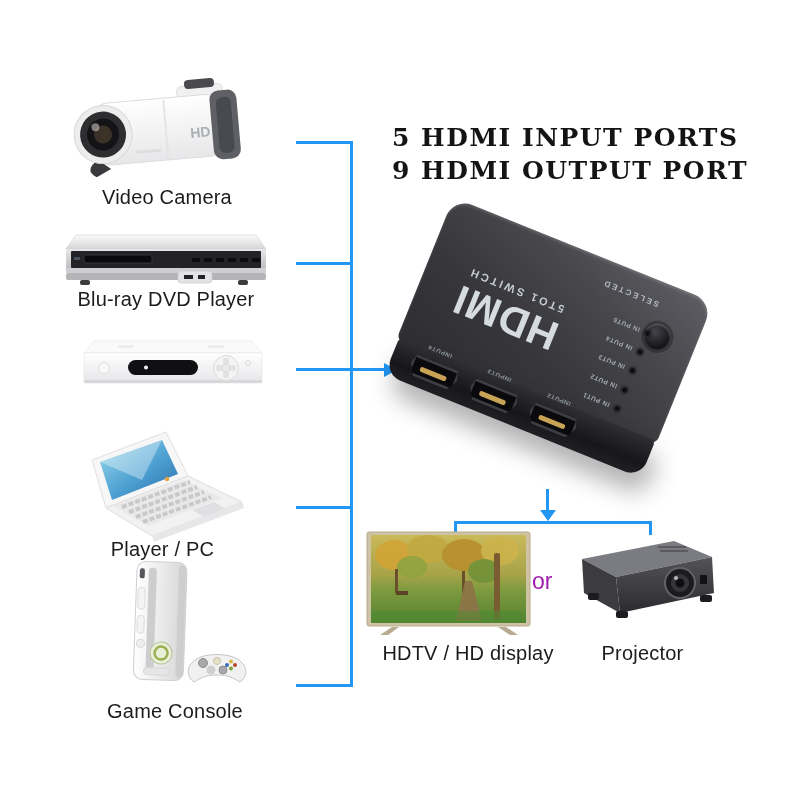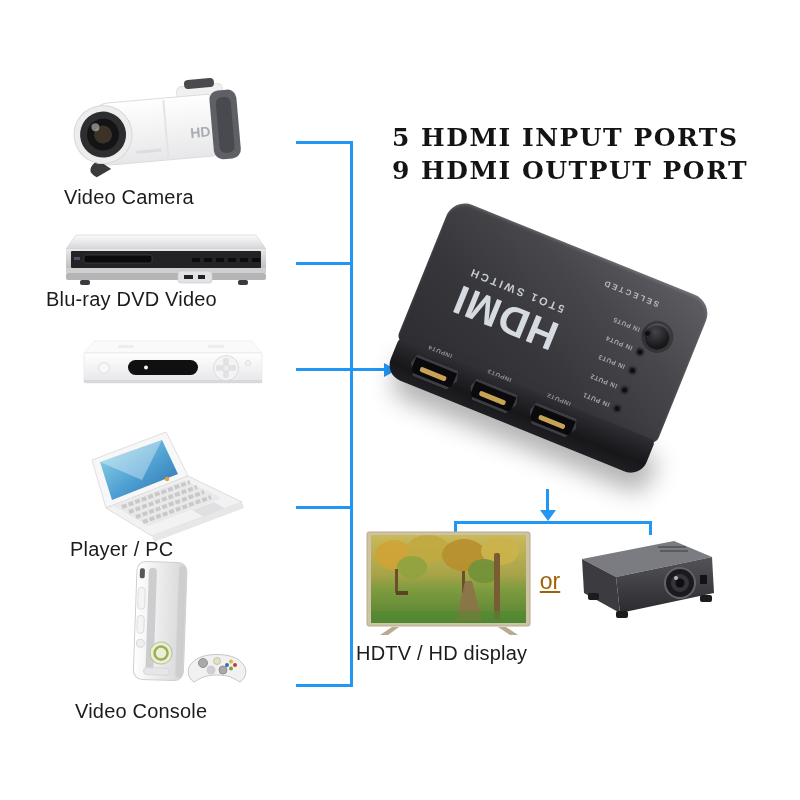--- a/index.html
+++ b/index.html
@@ -5,21 +5,21 @@
   html,body{margin:0;padding:0;background:#fff;}
   .canvas{position:relative;width:800px;height:800px;background:#ffffff;overflow:hidden;
           font-family:"Liberation Sans",sans-serif;}
 
   
   .headline{position:absolute;left:392px;top:121px;width:310px;text-align:center;
             font-family:"DejaVu Serif",serif;font-weight:bold;font-size:25px;line-height:33px;
             color:#141414;letter-spacing:1.5px;white-space:nowrap;}
 
   
-  .dev-label{position:absolute;text-align:left;font-size:20px;color:#1c1c1c;letter-spacing:.2px;}
+  .dev-label{position:absolute;text-align:center;font-size:20px;color:#1c1c1c;letter-spacing:.2px;}
 
   
   .line{position:absolute;background:var(--blue,#2196f3);}
   .arrowhead-right{position:absolute;width:0;height:0;border-top:7px solid transparent;
                    border-bottom:7px solid transparent;border-left:13px solid var(--blue,#2196f3);}
   .arrowhead-down{position:absolute;width:0;height:0;border-left:8px solid transparent;
                   border-right:8px solid transparent;border-top:11px solid var(--blue,#2196f3);}
 
   
   .dev{position:absolute;}
@@ -52,22 +52,22 @@
   .led-label{font-size:6.5px;letter-spacing:.5px;color:#a3aab2;font-weight:bold;}
   .sw-portlabel{position:absolute;bottom:2px;width:50px;text-align:center;transform:rotate(180deg);
                 font-size:6.5px;letter-spacing:.4px;color:#8e959d;font-weight:bold;}
   .hdmi-port{position:absolute;top:9px;width:50px;height:22px;background:#0a0a0d;
              clip-path:polygon(6% 0,94% 0,100% 45%,86% 100%,14% 100%,0 45%);
              box-shadow:inset 0 0 0 3px #3c3c43;}
   .hdmi-port::after{content:"";position:absolute;left:22%;right:22%;top:46%;height:5px;
                     background:#c9a355;border-radius:2px;}
 
   
-  .or-text{position:absolute;left:532px;top:568px;width:36px;text-align:center;
-           font-size:23px;color:#a16207;text-decoration:underline;}
+  .or-text{position:absolute;left:532px;top:568px;width:36px;text-align:left;
+           font-size:23px;color:#a21caf;}
 </style>
 </head>
 <body>
 
 <div class="canvas">
 
   <div class="headline">
     <div>5 HDMI INPUT PORTS</div>
     <div>9 HDMI OUTPUT PORT</div>
   </div>
@@ -127,21 +127,21 @@
       </g>
       <rect x="6" y="39" width="200" height="5" fill="#cfcfd2"></rect>
       <rect x="6" y="44" width="200" height="7" rx="2" fill="#b5b5b8"></rect>
       <rect x="118" y="42" width="34" height="12" rx="3" fill="#e3e3e5" stroke="#c9c9cc" stroke-width=".7"></rect>
       <rect x="124" y="46" width="9" height="4" fill="#222226"></rect>
         <rect x="138" y="46" width="7" height="4" fill="#222226"></rect>
       <rect x="20" y="51" width="10" height="5" rx="2" fill="#3a3a3c"></rect>
       <rect x="178" y="51" width="10" height="5" rx="2" fill="#3a3a3c"></rect>
     </svg>
   </div>
-  <div class="dev-label" style="left:46px;top:288px;width:240px">Blu-ray DVD Video</div>
+  <div class="dev-label" style="left:46px;top:288px;width:240px">Blu-ray DVD Player</div>
 
   <div class="dev" style="left:78px;top:333px;width:190px;height:60px">
     <svg viewBox="0 0 190 60">
       <defs>
         <linearGradient id="stf" x1="0" y1="0" x2="0" y2="1">
           <stop offset="0" stop-color="#ffffff"></stop>
             <stop offset="1" stop-color="#e6e6e9"></stop>
         </linearGradient>
       </defs>
       <polygon points="16,8 174,8 184,20 6,20" fill="#fafafa" stroke="#e8e8ea" stroke-width=".6"></polygon>
@@ -215,21 +215,21 @@
         <circle cx="38" cy="16" r="4" fill="#a9a9ac" stroke="#8f8f92"></circle>
         <circle cx="26" cy="16" r="4.5" fill="#cfcfd1"></circle>
         <circle cx="32" cy="7" r="3.5" fill="#e4e0c8" stroke="#c8c4a8"></circle>
         <circle cx="46" cy="7.5" r="2" fill="#d8b93a"></circle>
         <circle cx="50" cy="11" r="2" fill="#b9442e"></circle>
         <circle cx="42" cy="11" r="2" fill="#3a6fb3"></circle>
         <circle cx="46" cy="14.5" r="2" fill="#7ba23a"></circle>
       </g>
     </svg>
   </div>
-  <div class="dev-label" style="left:75px;top:700px;width:200px">Video Console</div>
+  <div class="dev-label" style="left:75px;top:700px;width:200px">Game Console</div>
 
   <div class="line" style="left:350px;top:141px;width:3px;height:546px"></div>
   <div class="line" style="left:296px;top:141px;width:56px;height:3px"></div>
   <div class="line" style="left:296px;top:262px;width:56px;height:3px"></div>
   <div class="line" style="left:296px;top:368px;width:90px;height:3px"></div>
   <div class="arrowhead-right" style="left:384px;top:362.5px"></div>
   <div class="line" style="left:296px;top:506px;width:56px;height:3px"></div>
   <div class="line" style="left:296px;top:684px;width:56px;height:3px"></div>
 
   <div class="line" style="left:546px;top:489px;width:3px;height:22px"></div>
@@ -334,15 +334,16 @@
       <circle cx="118" cy="50" r="4.5" fill="#0e0e11"></circle>
       <circle cx="114" cy="45" r="2" fill="#d9d9de" opacity=".8"></circle>
       <rect x="138" y="42" width="7" height="9" fill="#121215"></rect>
       <ellipse cx="108" cy="79" rx="20" ry="6" fill="#ffffff" opacity=".55"></ellipse>
       <rect x="26" y="60" width="11" height="7" rx="2" fill="#1c1c1f"></rect>
       <rect x="54" y="78" width="12" height="7" rx="2" fill="#1c1c1f"></rect>
       <rect x="138" y="62" width="12" height="7" rx="2" fill="#1c1c1f"></rect>
     </svg>
   </div>
 
-  <div class="dev-label" style="left:356px;top:642px;width:190px">HDTV / HD display</div>
+  <div class="dev-label" style="left:373px;top:642px;width:190px">HDTV / HD display</div>
+  <div class="dev-label" style="left:565px;top:642px;width:155px">Projector</div>
 
 </div>
 
 </body></html>

